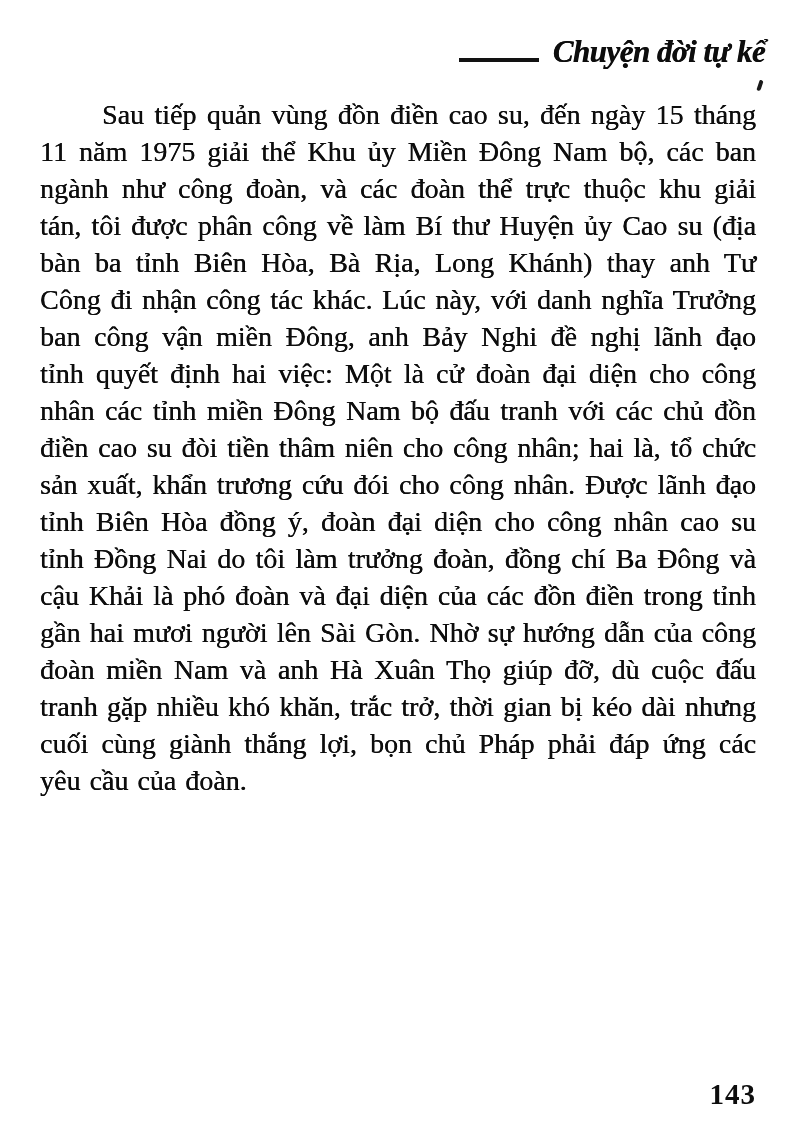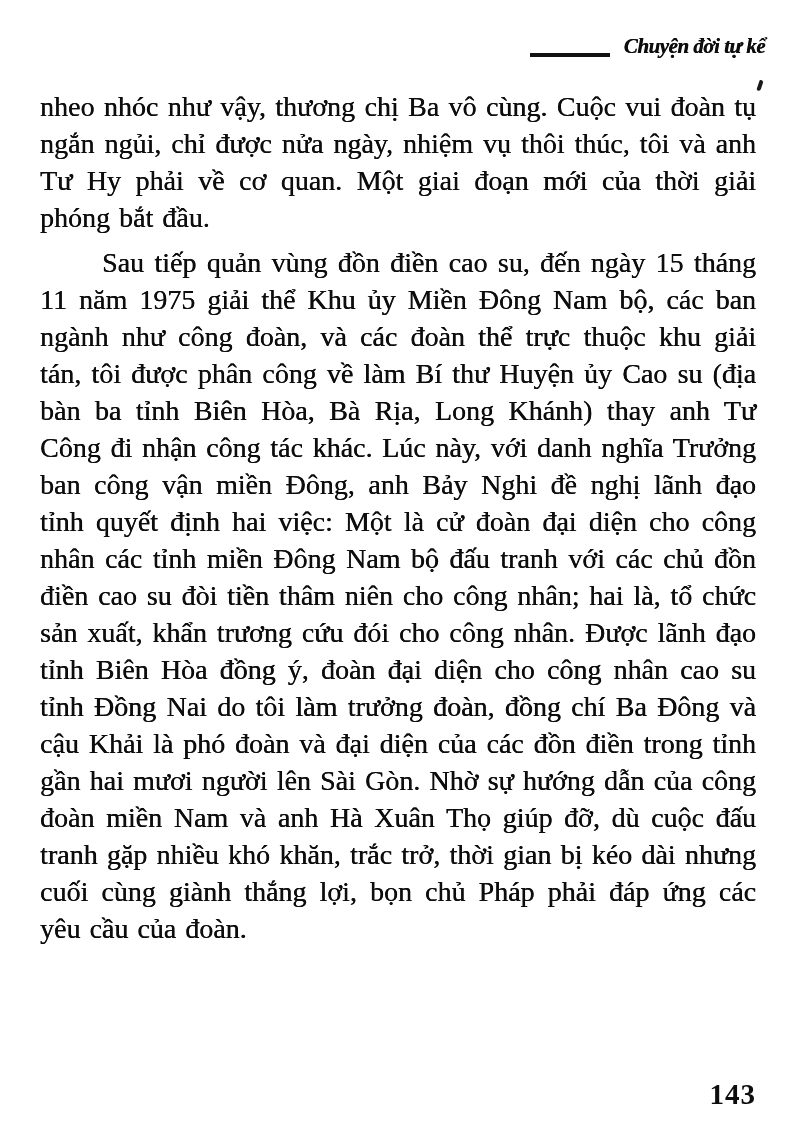--- a/index.html
+++ b/index.html
@@ -29,21 +29,21 @@
     display: inline-block;
     width: 80px;
     height: 4px;
     background: #121212;
     margin-right: 14px;
     margin-top: 16px;
   }
   .running-title {
     font-style: italic;
     font-weight: bold;
-    font-size: 21px;
+    font-size: 31px;
     letter-spacing: -0.5px;
     text-shadow: 0.4px 0 0 currentColor;
     white-space: nowrap;
   }
   
   .scan-artifact {
     position: absolute;
     top: 80px;
     left: 758px;
     width: 4px;
@@ -87,21 +87,20 @@
 <div class="page">
 
   <div class="header">
     <span class="header-rule"></span>
     <span class="running-title">Chuyện đời tự kể</span>
   </div>
 
   <span class="scan-artifact"></span>
 
   <div class="body-text">
-    <p class="para">nheo nhóc như vậy, thương chị Ba vô cùng. Cuộc vui đoàn tụ ngắn ngủi, chỉ được nửa ngày, nhiệm vụ thôi thúc, tôi và anh Tư Hy phải về cơ quan. Một giai đoạn mới của thời giải phóng bắt đầu.</p>
     <p class="para indent">Sau tiếp quản vùng đồn điền cao su, đến ngày 15 tháng 11 năm 1975 giải thể Khu ủy Miền Đông Nam bộ, các ban ngành như công đoàn, và các đoàn thể trực thuộc khu giải tán, tôi được phân công về làm Bí thư Huyện ủy Cao su (địa bàn ba tỉnh Biên Hòa, Bà Rịa, Long Khánh) thay anh Tư Công đi nhận công tác khác. Lúc này, với danh nghĩa Trưởng ban công vận miền Đông, anh Bảy Nghi đề nghị lãnh đạo tỉnh quyết định hai việc: Một là cử đoàn đại diện cho công nhân các tỉnh miền Đông Nam bộ đấu tranh với các chủ đồn điền cao su đòi tiền thâm niên cho công nhân; hai là, tổ chức sản xuất, khẩn trương cứu đói cho công nhân. Được lãnh đạo tỉnh Biên Hòa đồng ý, đoàn đại diện cho công nhân cao su tỉnh Đồng Nai do tôi làm trưởng đoàn, đồng chí Ba Đông và cậu Khải là phó đoàn và đại diện của các đồn điền trong tỉnh gần hai mươi người lên Sài Gòn. Nhờ sự hướng dẫn của công đoàn miền Nam và anh Hà Xuân Thọ giúp đỡ, dù cuộc đấu tranh gặp nhiều khó khăn, trắc trở, thời gian bị kéo dài nhưng cuối cùng giành thắng lợi, bọn chủ Pháp phải đáp ứng các yêu cầu của đoàn.</p>
   </div>
 
   <div class="footer">
     <span class="page-number">143</span>
   </div>
 
 </div>
 
 </body></html>

